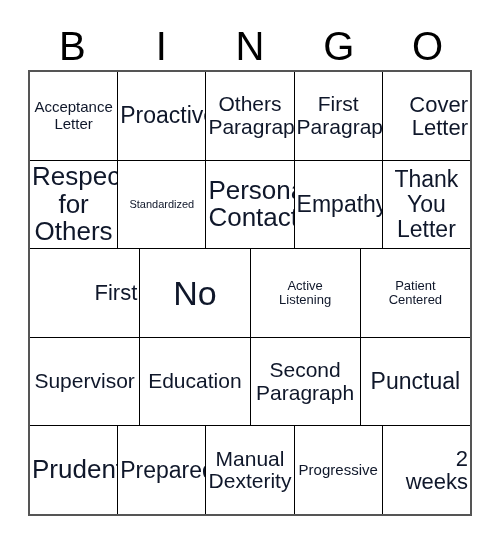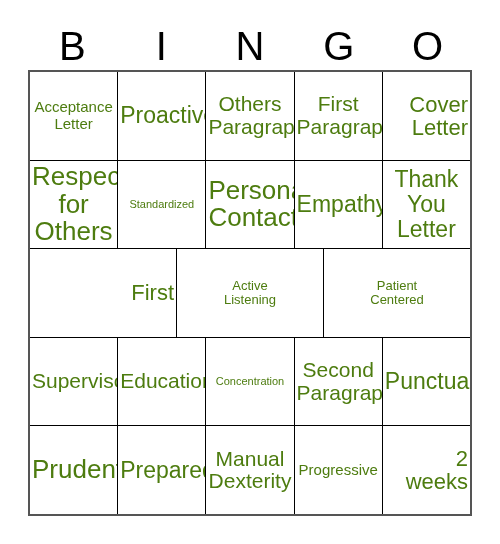--- a/index.html
+++ b/index.html
@@ -78,21 +78,21 @@
     background: #ffffff;
   }
   .cell:last-child {
     border-right: none;
   }
   .cell-text {
     display: block;
     width: 100%;
     text-align: center;
     font-family: "Liberation Sans", sans-serif;
-    color: #4d7c0f;
+    color: #0f172a;
     white-space: pre-line;
     line-height: 1.06;
     font-weight: 400;
   }
   .sz-xs  { font-size: 11px; line-height: 1.15; }
   .sz-sm  { font-size: 15px; line-height: 1.12; }
   .sz-lg  { font-size: 13px; line-height: 1.1; }
   .sz-xl  { font-size: 21px; line-height: 1.08; }
   .sz-2xl { font-size: 23px; line-height: 1.08; }
   .sz-3xl { font-size: 26px; line-height: 1.06; }
@@ -157,40 +157,40 @@
 You
 Letter</span>
         </div>
     </div>
 
     <div class="grid-row">
       <div class="cell">
           <span class="cell-text sz-4xl">First</span>
         </div>
       <div class="cell">
+          <span class="cell-text sz-5xl">No</span>
+        </div>
+      <div class="cell">
           <span class="cell-text sz-lg">Active
 Listening</span>
         </div>
       <div class="cell">
           <span class="cell-text sz-lg">Patient
 Centered</span>
         </div>
     </div>
 
     <div class="grid-row">
       <div class="cell">
           <span class="cell-text sz-xl">Supervisor</span>
         </div>
       <div class="cell">
           <span class="cell-text sz-xl">Education</span>
         </div>
       <div class="cell">
-          <span class="cell-text sz-xs">Concentration</span>
-        </div>
-      <div class="cell">
           <span class="cell-text sz-xl">Second
 Paragraph</span>
         </div>
       <div class="cell">
           <span class="cell-text sz-2xl">Punctual</span>
         </div>
     </div>
 
     <div class="grid-row">
       <div class="cell">

